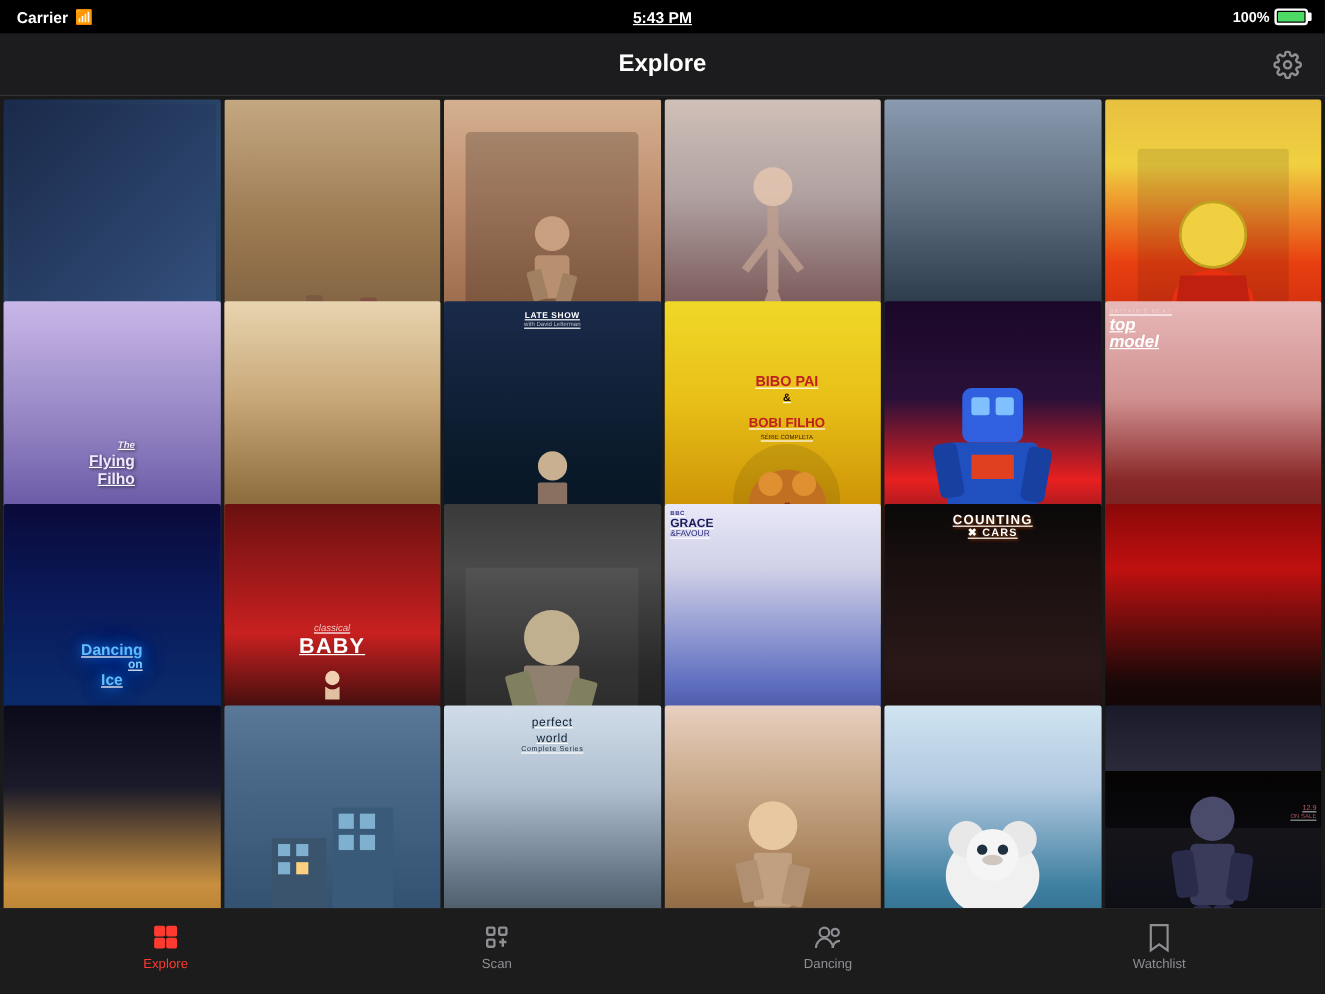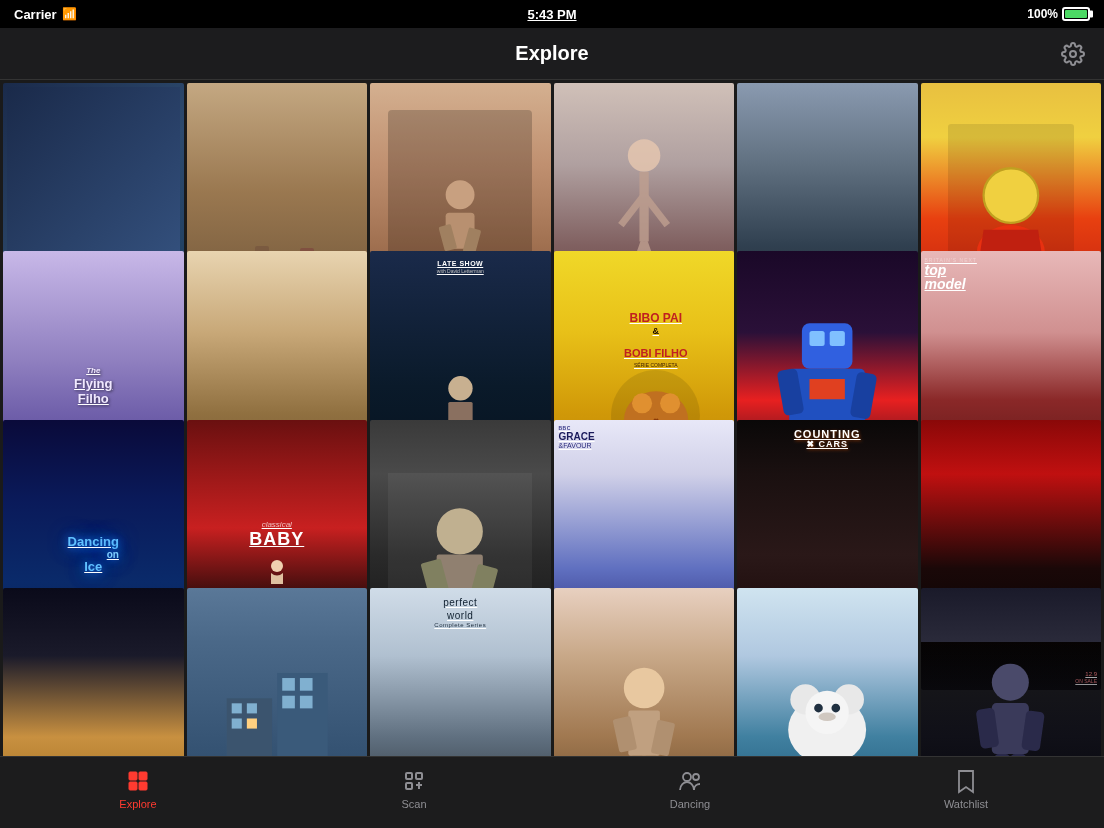--- a/index.html
+++ b/index.html
@@ -253,21 +253,21 @@
             <circle cx="25" cy="20" r="12" fill="#f0d040" stroke="#c0a020" stroke-width="1"></circle>
             <ellipse cx="25" cy="45" rx="15" ry="12" fill="#e83010"></ellipse>
             <path d="M13,35 L10,55 L25,48 L40,55 L37,35 Z" fill="#c02010"></path>
           </svg>
       </div>
     </div>
   </div>
 
   <div class="grid-item flying-house" style="background: linear-gradient(180deg, #c8b8e8 0%, #9080c0 40%, #6050a0 70%, #402880 100%); position:relative;">
     <div style="width:100%; height:100%; display:flex; flex-direction:column; align-items:center; justify-content:center; padding:6px;">
-      <div style="font-size:9px; font-weight:900; color:#f0e8ff; text-align:center; line-height:1.2; text-shadow:1px 1px 3px rgba(0,0,0,0.6);">
+      <div style="font-size:9px; font-weight:900; color:#f0e8ff; text-align:right; line-height:1.2; text-shadow:1px 1px 3px rgba(0,0,0,0.6);">
         <div style="font-size:8px; font-style:italic;">The</div>
         <div style="font-size:13px;">Flying</div>
         <div style="font-size:13px;">Filho</div>
       </div>
     </div>
   </div>
 
   <div class="grid-item beautiful-life" style="background: linear-gradient(180deg, #e8d4b0 0%, #c8a878 30%, #907040 60%, #604020 100%); position:relative;">
     <div style="width:100%; height:100%; display:flex; flex-direction:column; align-items:center; justify-content:flex-end; padding-bottom:14px;">
       <div style="font-size:10px; font-style:italic; font-weight:700; color:#1a0a00; text-align:center; text-shadow:0 0 4px rgba(255,200,100,0.5);">Beautiful Life</div>

